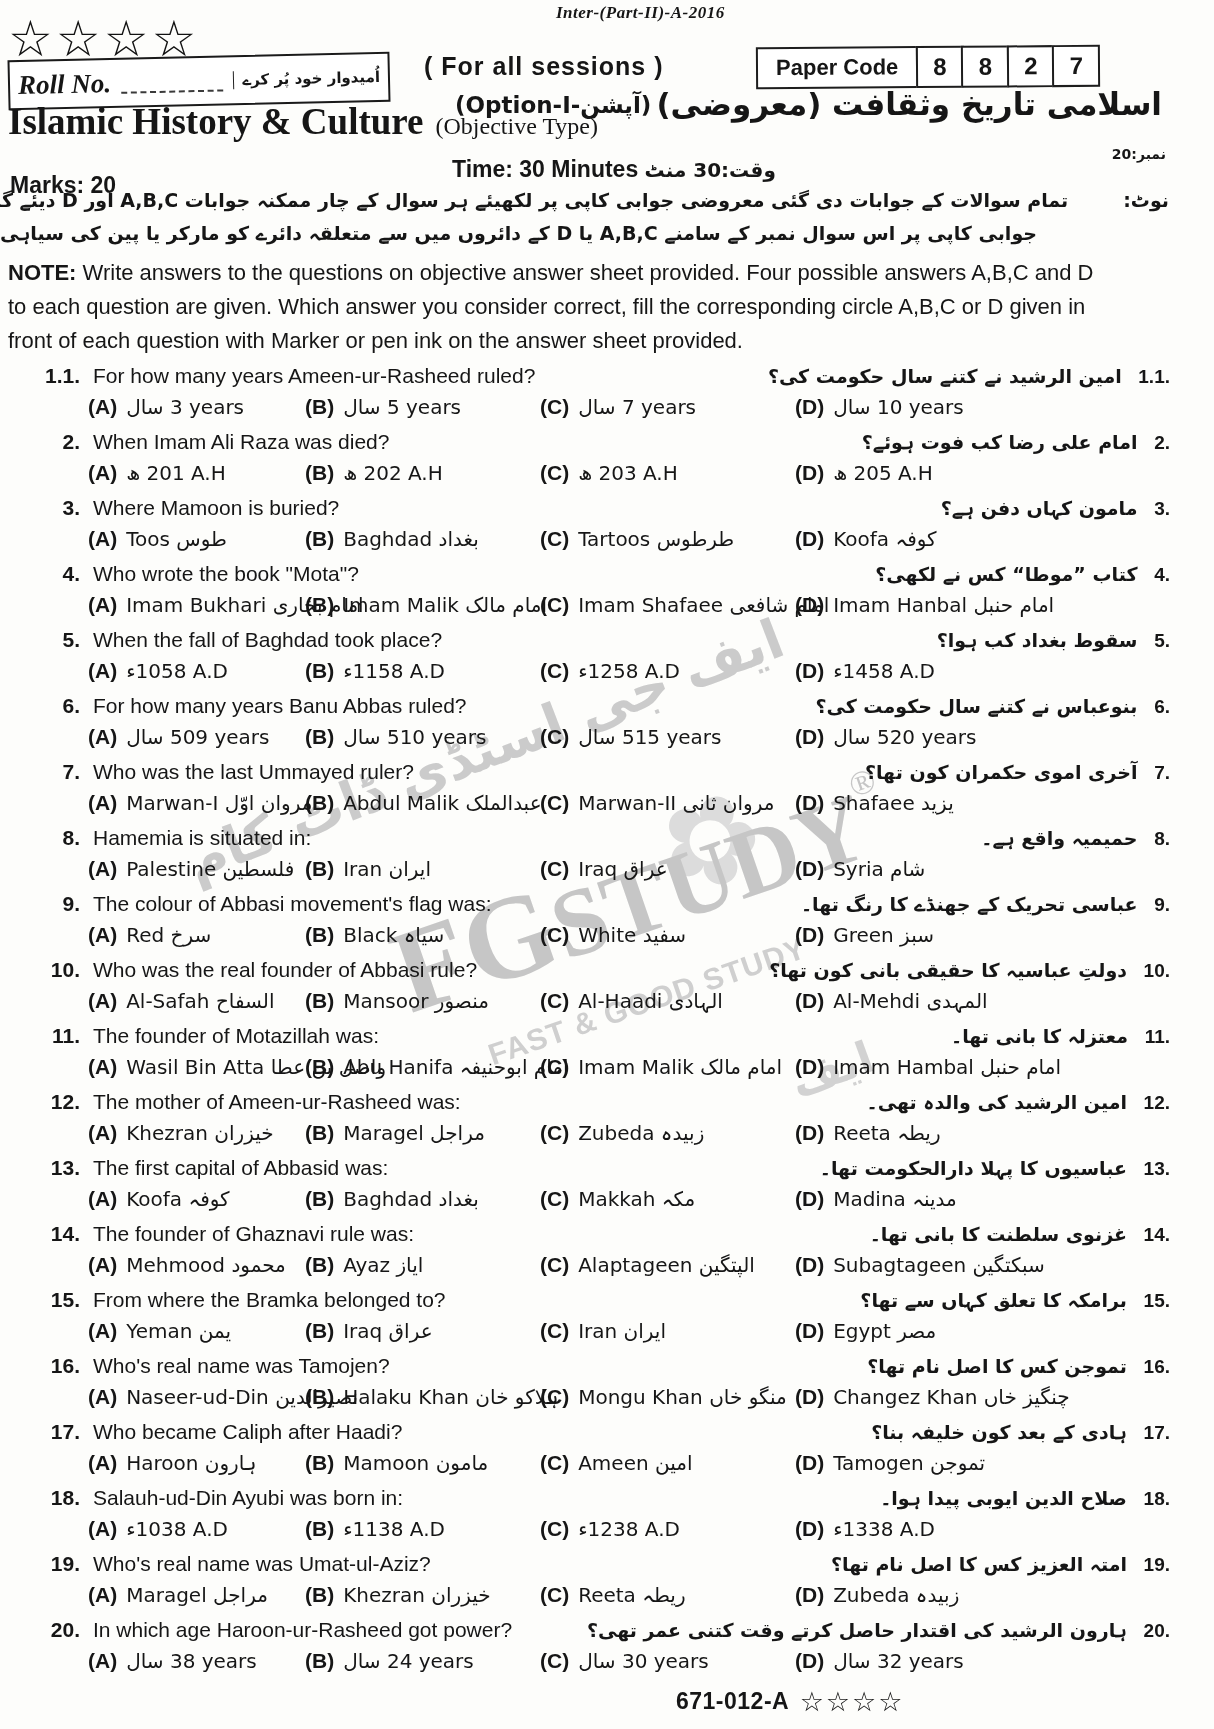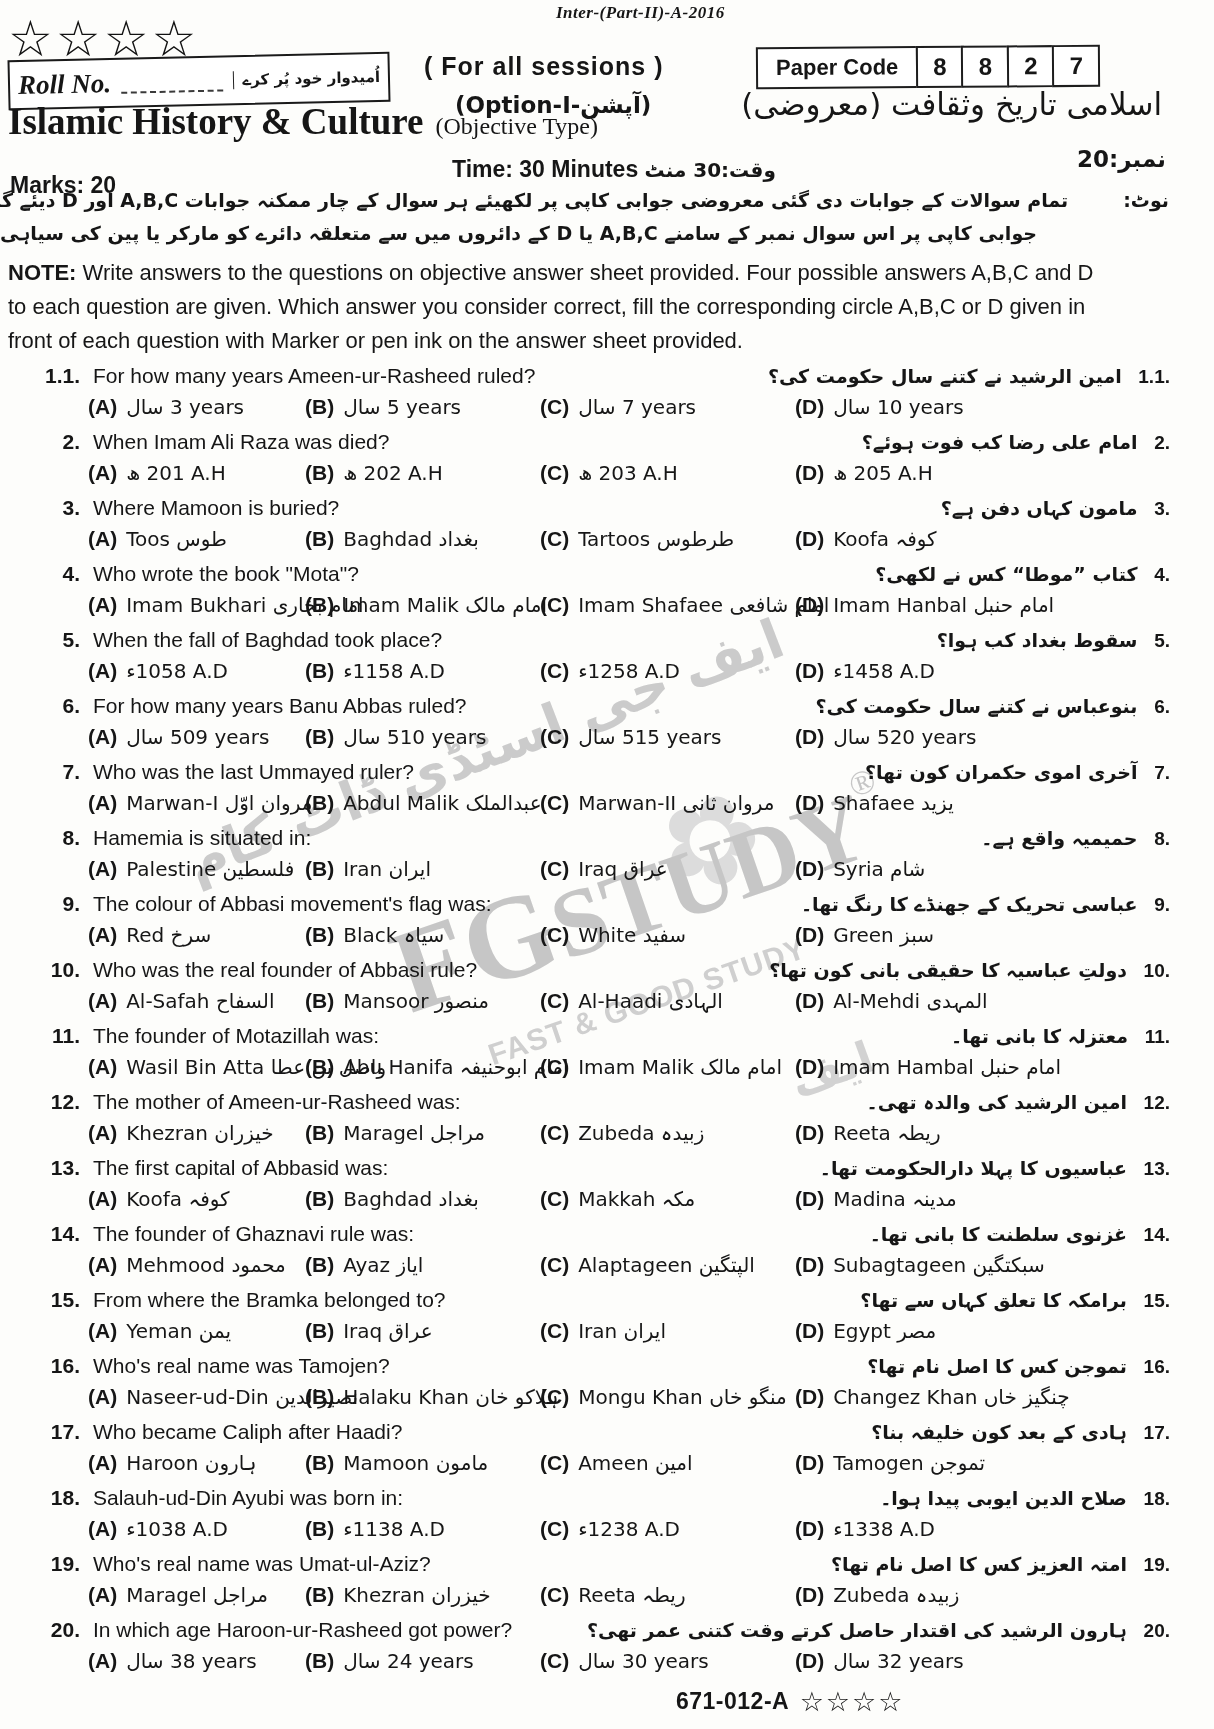--- a/index.html
+++ b/index.html
@@ -21,24 +21,24 @@
   }
   .rollno-label { font:italic bold 27px "Liberation Serif", serif; }
   .rollno-line { flex:1; margin:0 10px; border-bottom:2px dashed #3a3a3a; height:1px; transform:translateY(9px); }
   .rollno-ur { font-size:15px; font-weight:bold; border-left:1.5px solid #222; padding-left:8px; white-space:nowrap; }
   .for-all { left:424px; top:52px; font-weight:bold; font-size:25px; letter-spacing:1px; }
   .paper-code { left:756px; top:46px; display:flex; transform:rotate(-.4deg); }
   .pc-label { border:2.5px solid #1d1d1d; padding:6px 18px; font-weight:bold; font-size:22px; background:#fff; }
   .pc-digit { border:2.5px solid #1d1d1d; width:44px; text-align:center; font-weight:bold; font-size:24px;
               margin-left:-2.5px; display:flex; align-items:center; justify-content:center; background:#fff; }
   .option-line { left:455px; top:92px; font-weight:bold; font-size:23px; }
-  .title-ur { right:52px; top:86px; font-size:31px; font-weight:normal; direction:rtl; }
+  .title-ur { right:52px; top:86px; font-size:31px; font-weight:bold; direction:rtl; }
   .title-en { left:8px; top:100px; font:bold 37px "Liberation Serif", serif; white-space:nowrap; }
   .title-type { font:400 24px "Liberation Serif", serif; margin-left:12px; }
-  .num20 { right:48px; top:146px; font-size:23px; font-weight:bold; direction:rtl; }
+  .num20 { right:48px; top:146px; font-size:14px; font-weight:bold; direction:rtl; }
   .marks { left:10px; top:172px; font-weight:bold; font-size:23px; }
   .time { left:452px; top:156px; font-weight:bold; font-size:23px; white-space:nowrap; }
   .time .ur { font-size:20px; }
 
   .note-ur { right:45px; top:184px; text-align:right; }
   .note-ur .line { direction:rtl; white-space:nowrap; font-size:19px; font-weight:bold; line-height:1.75; }
   .note-ur .line2 { margin-right:132px; }
   .note-ur b { margin-left:55px; }
   .note-en { left:8px; top:256px; width:1200px; font-size:22px; line-height:1.55; }
   .note-en .line { white-space:nowrap; }

